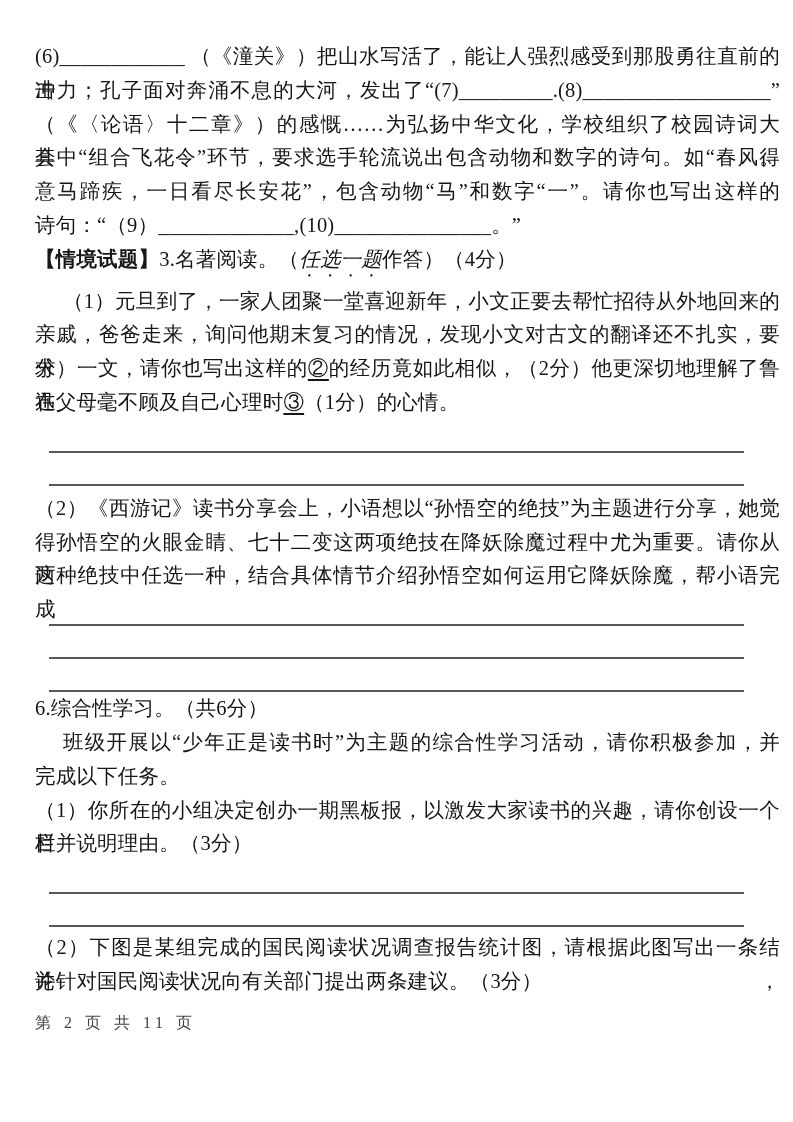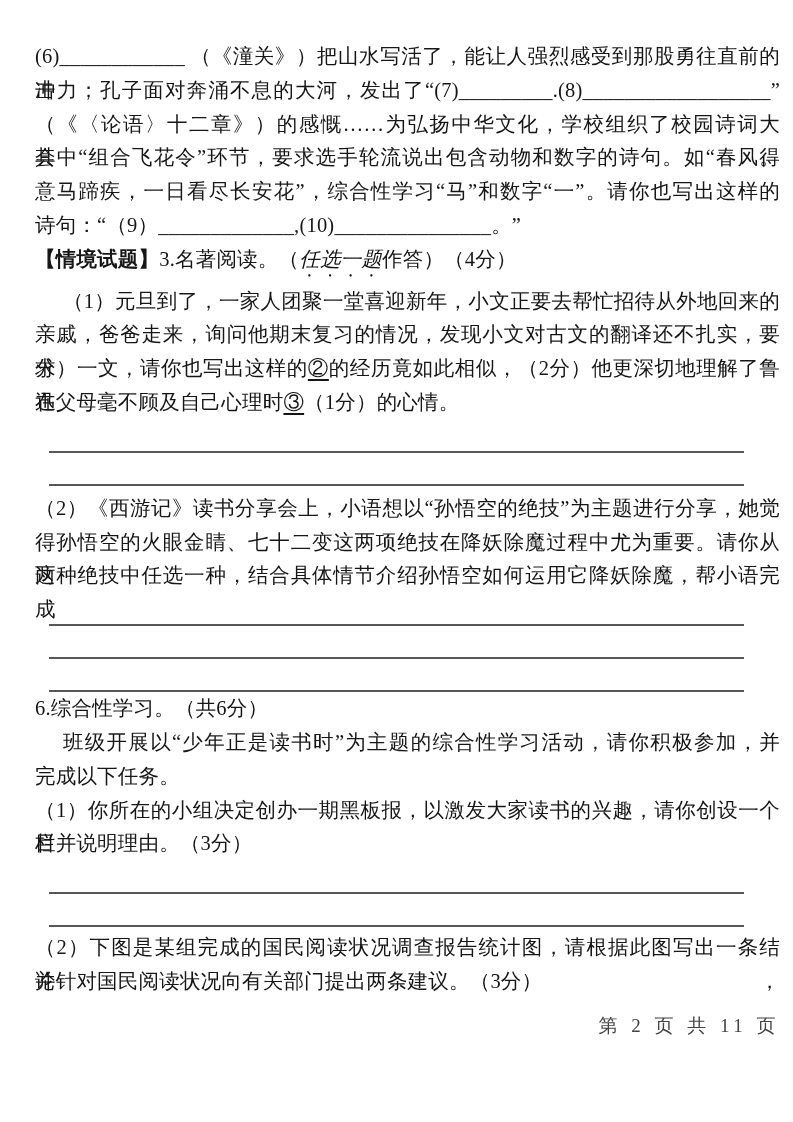--- a/index.html
+++ b/index.html
@@ -35,37 +35,37 @@
   .u{text-decoration:underline;text-underline-offset:4px;}
   .d{
     -webkit-text-emphasis:filled dot #161616;
     -webkit-text-emphasis-position:under right;
     text-emphasis:filled dot #161616;
     text-emphasis-position:under right;
     font-style:italic;
   }
   .footer{
     margin-top:14px;
-    text-align:right;
-    font-size:19px;
+    text-align:left;
+    font-size:16px;
     letter-spacing:4.5px;
     color:#434343;
     font-family:"Liberation Serif","DejaVu Serif",serif;
   }
 </style>
 </head>
 <body>
 
 <div class="page">
   <div>
       <div class="line j"><span>(6)____________ （《潼关》）把山水写活了，能让人强烈感受到那股勇往直前的冲</span></div>
       <div class="line j"><span>击力；孔子面对奔涌不息的大河，发出了“(7)_________.(8)__________________”</span></div>
       <div class="line j"><span>（《〈论语〉十二章》）的感慨……为弘扬中华文化，学校组织了校园诗词大会。</span></div>
       <div class="line j"><span>其中“组合飞花令”环节，要求选手轮流说出包含动物和数字的诗句。如“春风得</span></div>
-      <div class="line j"><span>意马蹄疾，一日看尽长安花”，综合性学习“马”和数字“一”。请你也写出这样的</span></div>
+      <div class="line j"><span>意马蹄疾，一日看尽长安花”，包含动物“马”和数字“一”。请你也写出这样的</span></div>
       <div class="line"><span>诗句：“（9）_____________,(10)_______________。”</span></div>
       <div class="line"><span class="b">【情境试题】</span><span>3.名著阅读。（</span><span class="d">任选一题</span><span>作答）（4分）</span></div>
       <div class="line j i g8"><span>（1）元旦到了，一家人团聚一堂喜迎新年，小文正要去帮忙招待从外地回来的</span></div>
       <div class="line j"><span>亲戚，爸爸走来，询问他期末复习的情况，发现小文对古文的翻译还不扎实，要求</span></div>
       <div class="line j"><span>分）一文，请你也写出这样的</span><span class="u">②</span><span>的经历竟如此相似，（2分）他更深切地理解了鲁迅</span></div>
       <div class="line"><span>在父母毫不顾及自己心理时</span><span class="u">③</span><span>（1分）的心情。</span></div>
       <div class="rule"></div>
       <div class="rule"></div>
       <div class="line j g6"><span>（2）《西游记》读书分享会上，小语想以“孙悟空的绝技”为主题进行分享，她觉</span></div>
       <div class="line j"><span>得孙悟空的火眼金睛、七十二变这两项绝技在降妖除魔过程中尤为重要。请你从这</span></div>

